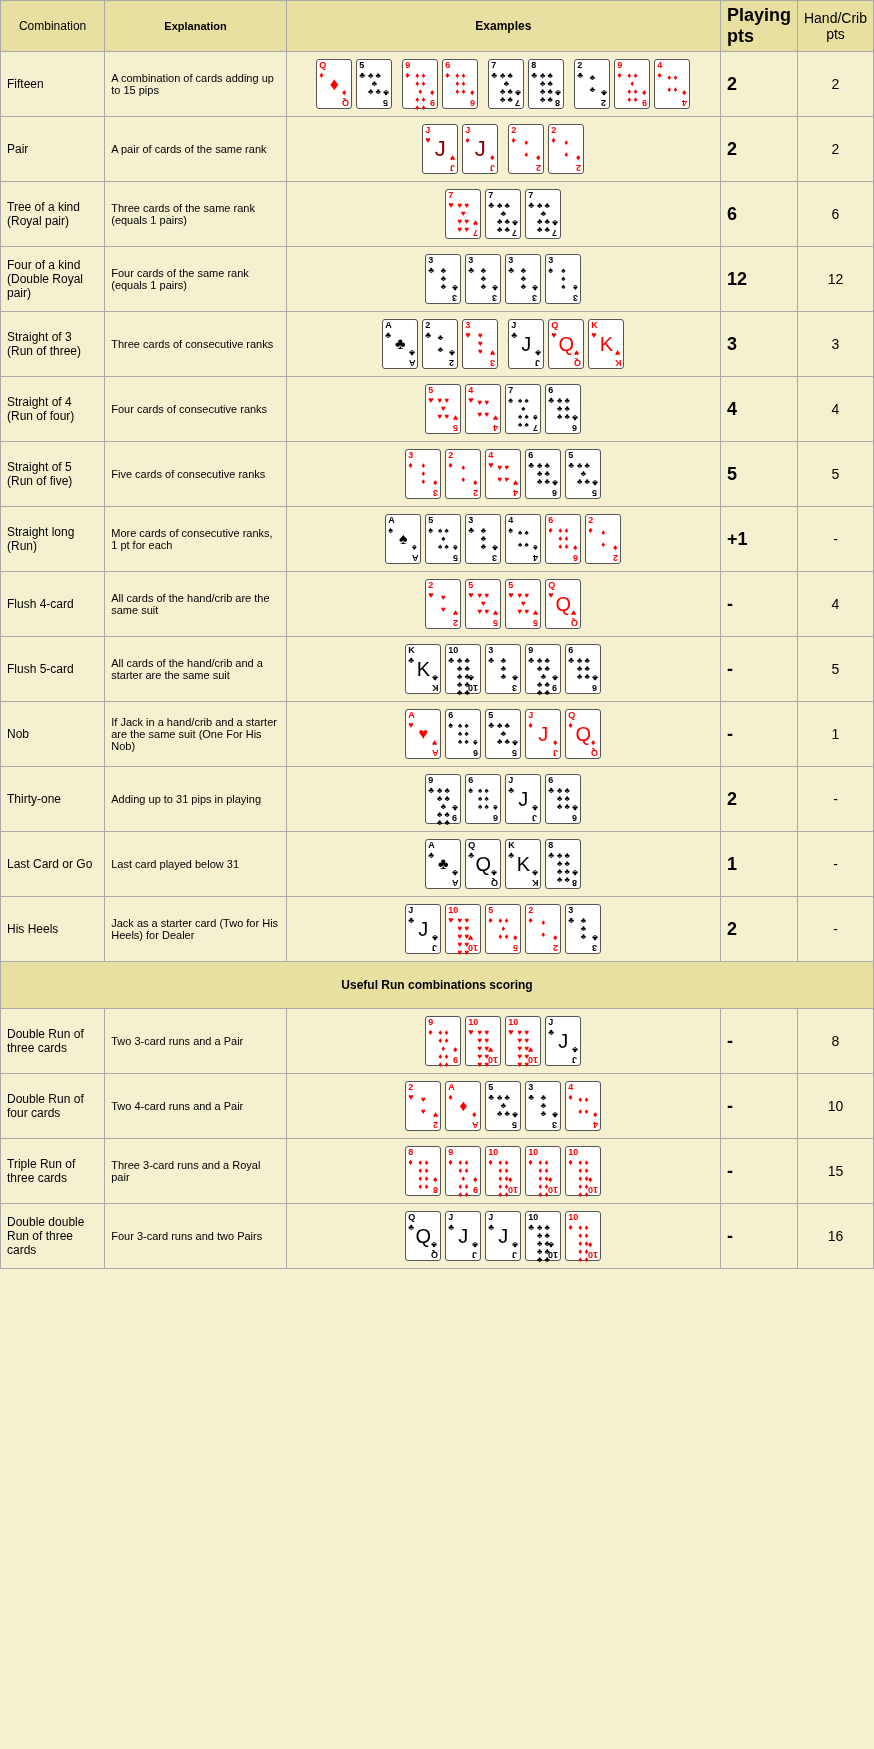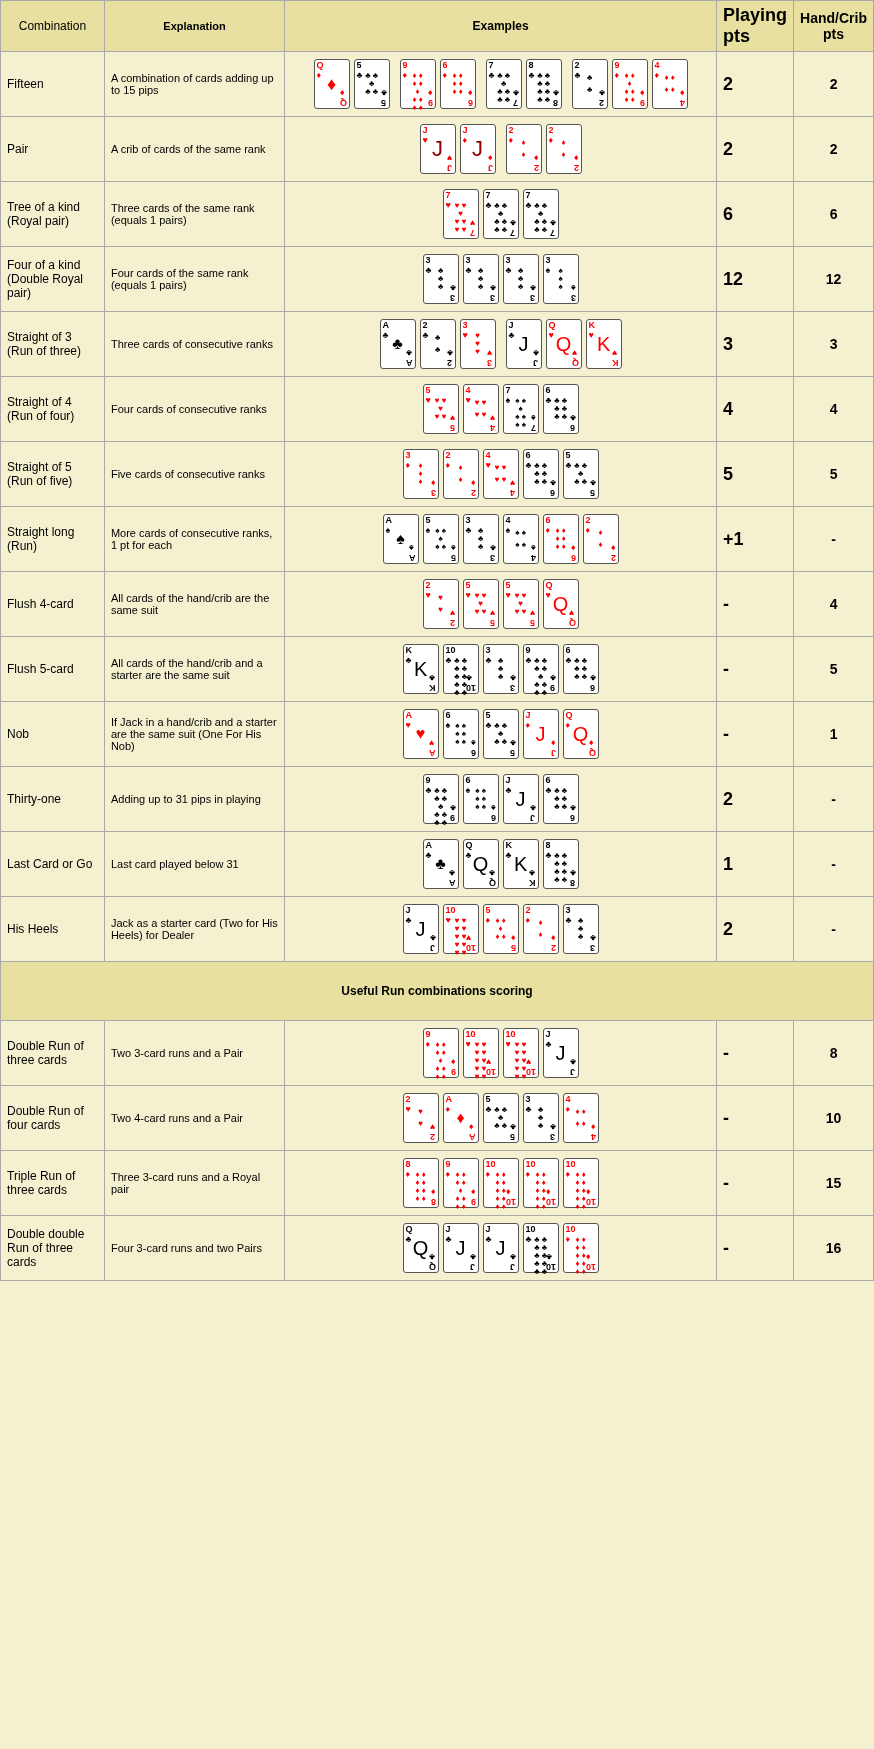--- a/index.html
+++ b/index.html
@@ -41,29 +41,29 @@
     }
     .col-playing {
       width: 55px;
       text-align: left;
       font-weight: bold;
       font-size: 18px;
     }
     .col-handcrib {
       width: 60px;
       text-align: center;
-      font-weight: bold;
+      font-weight: normal;
       font-size: 14px;
     }
     .section-header td {
       background: #e8e0a0;
       text-align: center;
       font-weight: bold;
       font-size: 12px;
-      padding: 22px;
+      padding: 16px;
     }
     
     .card-group {
       display: inline-flex;
       gap: 2px;
       align-items: flex-start;
       margin: 2px;
     }
     .red { color: red; }
     .black { color: black; }
@@ -276,21 +276,21 @@
             </div>
           </div>
         </div>
       </td>
       <td class="col-playing">2</td>
       <td class="col-handcrib">2</td>
     </tr>
 
     <tr>
       <td class="col-combination">Pair</td>
-      <td class="col-explanation">A crib of cards of the same rank</td>
+      <td class="col-explanation">A pair of cards of the same rank</td>
       <td class="col-examples">
         <div class="examples-area">
 
           <div class="card-group">
             <div class="simple-card face-card-bg">
               <span class="sc-tl red">J<br>♥</span>
               <span class="sc-center" style="font-size:22px; color:#8b0000;">J</span>
               <span class="sc-br red">J<br>♥</span>
             </div>
             <div class="simple-card face-card-bg">

